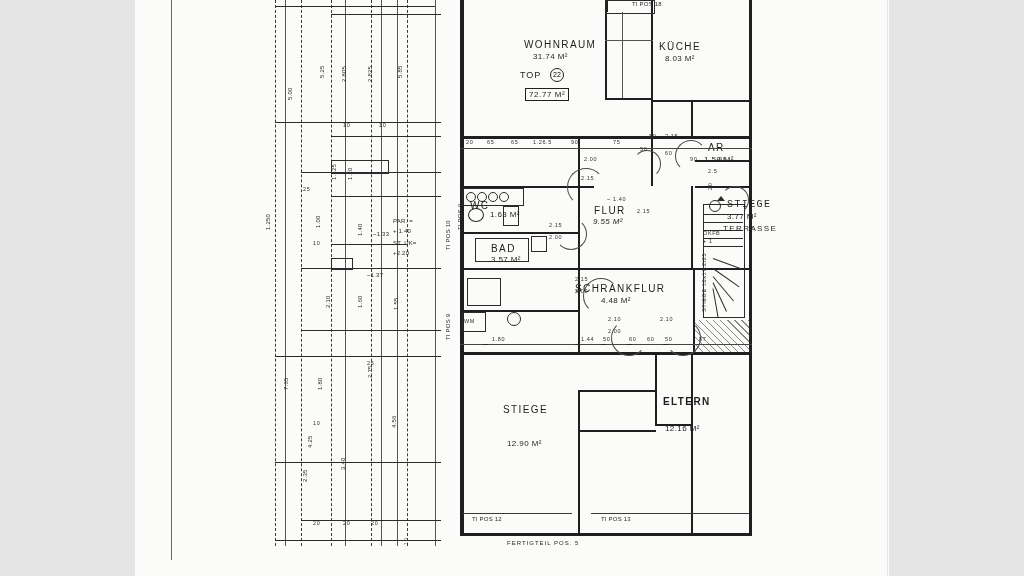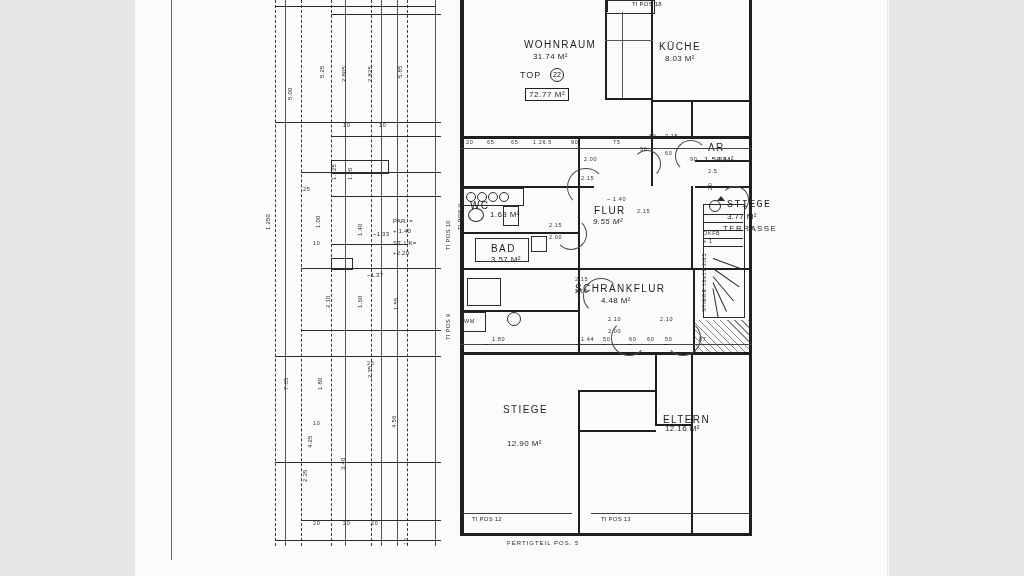--- a/index.html
+++ b/index.html
@@ -314,21 +314,21 @@
     <div class="lbl room-name" style="left:440px; top:283px;">SCHRANKFLUR</div>
     <div class="lbl room-area" style="left:466px; top:296px;">4.48 M²</div>
 
     <div class="lbl room-name" style="left:592px; top:199px;font-family:Liberation Mono, monospace;">STIEGE</div>
     <div class="lbl room-area" style="left:592px; top:212px;">3.77 M²</div>
     <div class="lbl room-name" style="left:588px; top:224px; font-size:8px;">TERRASSE</div>
 
     <div class="lbl room-name" style="left:368px; top:404px;">STIEGE</div>
     <div class="lbl room-area" style="left:372px; top:424px;margin-top:15px;">12.90 M²</div>
 
-    <div class="lbl room-name" style="left:528px; top:414px;">ELTERN</div>
+    <div class="lbl room-name" style="left:528px; top:396px;font-weight:bold;">ELTERN</div>
     <div class="lbl room-area" style="left:530px; top:424px;">12.16 M²</div>
 
     <div class="lbl" style="left:385px; top:70px; font-size:9px; letter-spacing:1px;">TOP</div>
     <div class="circ" style="position:absolute; left:415px; top:68px;">22</div>
     <div class="lbl boxed" style="left:390px; top:88px;">72.77 M²</div>
 
     <div class="lbl tiny" style="left:497px; top:1px;">TI POS 18</div>
     <div class="lbl tiny rot90" style="left:322px; top:230px;">TI POS 9</div>
     <div class="lbl tiny rot90" style="left:310px; top:250px;">TI POS 10</div>
     <div class="lbl tiny rot90" style="left:310px; top:340px;">TI POS 9</div>

